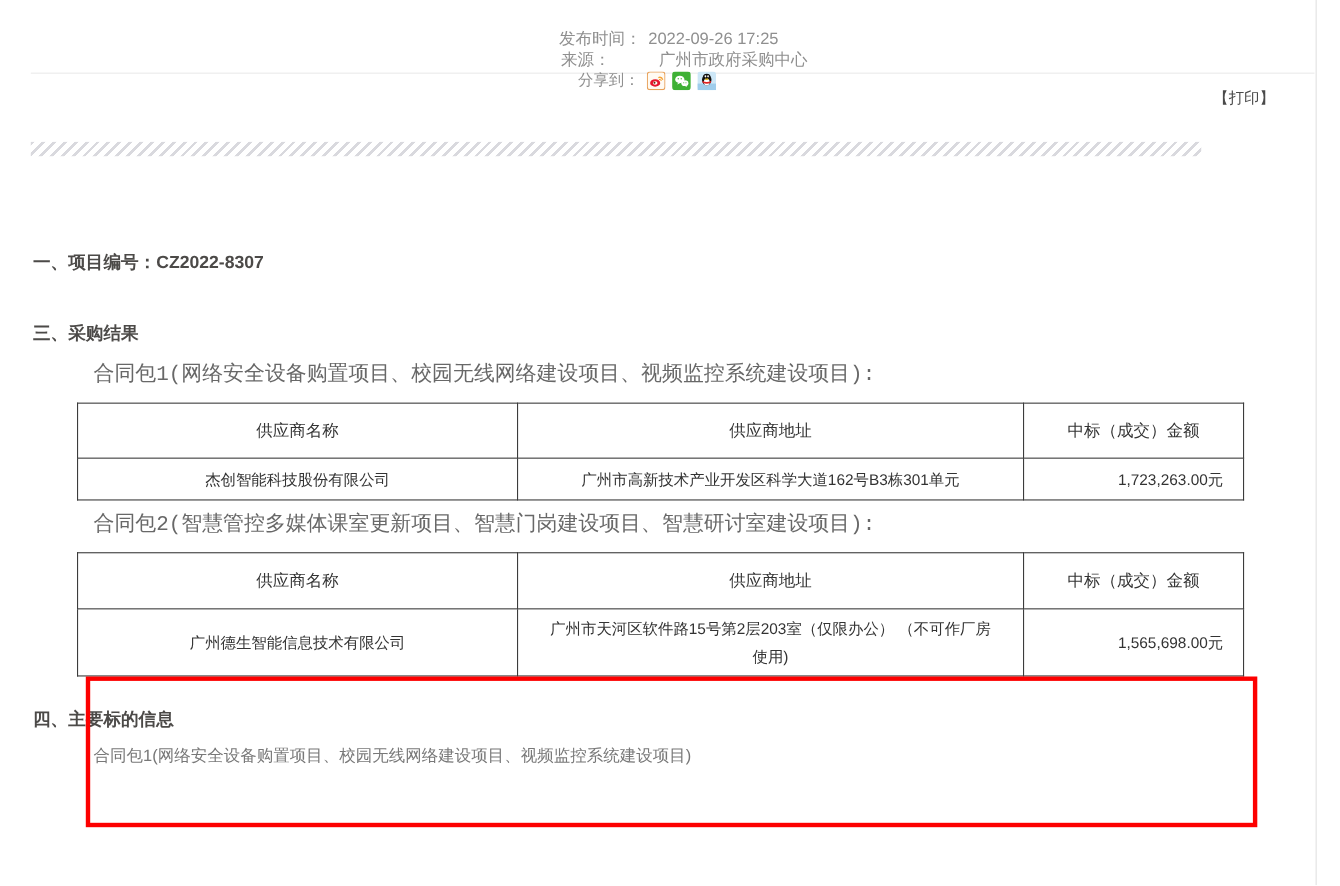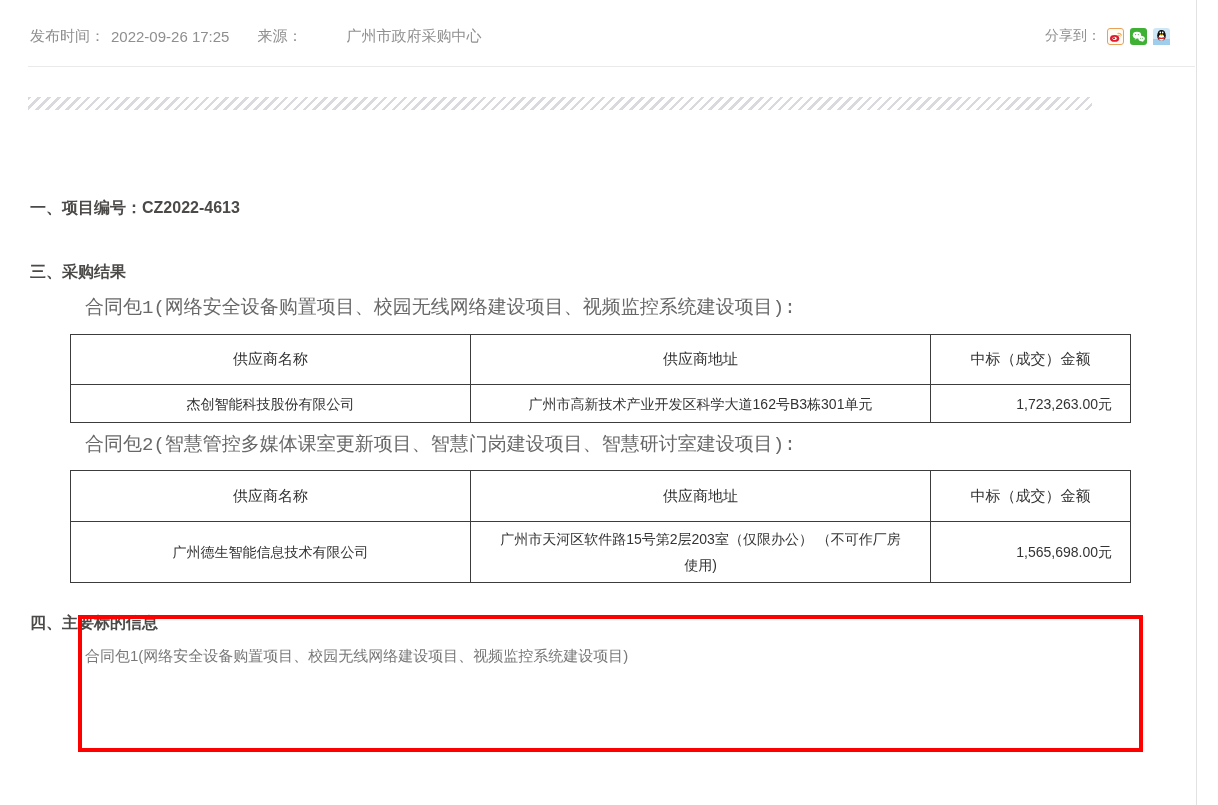--- a/index.html
+++ b/index.html
@@ -8,22 +8,22 @@
   .page {
     position:relative; width:1218px; height:805px; background:#fff;
     overflow:hidden; margin:0 auto;
   }
   .content-right-line {
     position:absolute; top:0; left:1196px; width:1px; height:805px;
     background:#e2e2e2;
   }
   
   .meta-bar {
-    display:flex; align-items:center; padding:26px 8px 0 30px;
-    font-size:15px; color:#8f8f8f; height:46px;
+    display:flex; align-items:center; padding:26px 32px 0 30px;
+    font-size:15px; color:#8f8f8f; height:46px;flex-direction:column;
   }
   .meta-left { display:flex; align-items:center; gap:6px; }
   .meta-src { margin-left:28px;gap:44px; }
   .meta-spacer { flex:1; }
   .share-group { display:flex; align-items:center; gap:6px; margin-right:40px; }
   .share-label { font-size:14px; color:#8f8f8f; }
   .share-icon { width:17px; height:17px; display:inline-block; cursor:pointer; }
   .divider { height:1px; background:#eaeaea; margin:20px 23px 0 28px; }
   
   .title-row { width:1197px; text-align:center; margin-top:22px; }
@@ -129,24 +129,27 @@
           <path d="M7.2 6.6 Q8.5 7.4 9.8 6.6" stroke="#f5c400" stroke-width="1" fill="none"></path>
           <path d="M4.5 8.5 Q8.5 10.8 12.5 8.5 L12.2 10.2 Q8.5 12 4.8 10.2 Z" fill="#e02222"></path>
         </svg>
       </span>
     </div>
   </div>
 
   <div class="divider"></div>
 
 
+  <div class="print-row">
+    <a class="print-link">【打印】</a>
+  </div>
 
   <div class="hatch"></div>
 
-  <div class="section-heading s1">一、项目编号：CZ2022-4613</div>
+  <div class="section-heading s1">一、项目编号：CZ2022-8307</div>
   <div class="section-heading s3">三、采购结果</div>
 
   <div class="pkg-label pkg1">合同包1(网络安全设备购置项目、校园无线网络建设项目、视频监控系统建设项目):</div>
 
   <table class="result t1">
     <colgroup>
         <col class="col-name">
         <col class="col-addr">
         <col class="col-amt">
       </colgroup>

